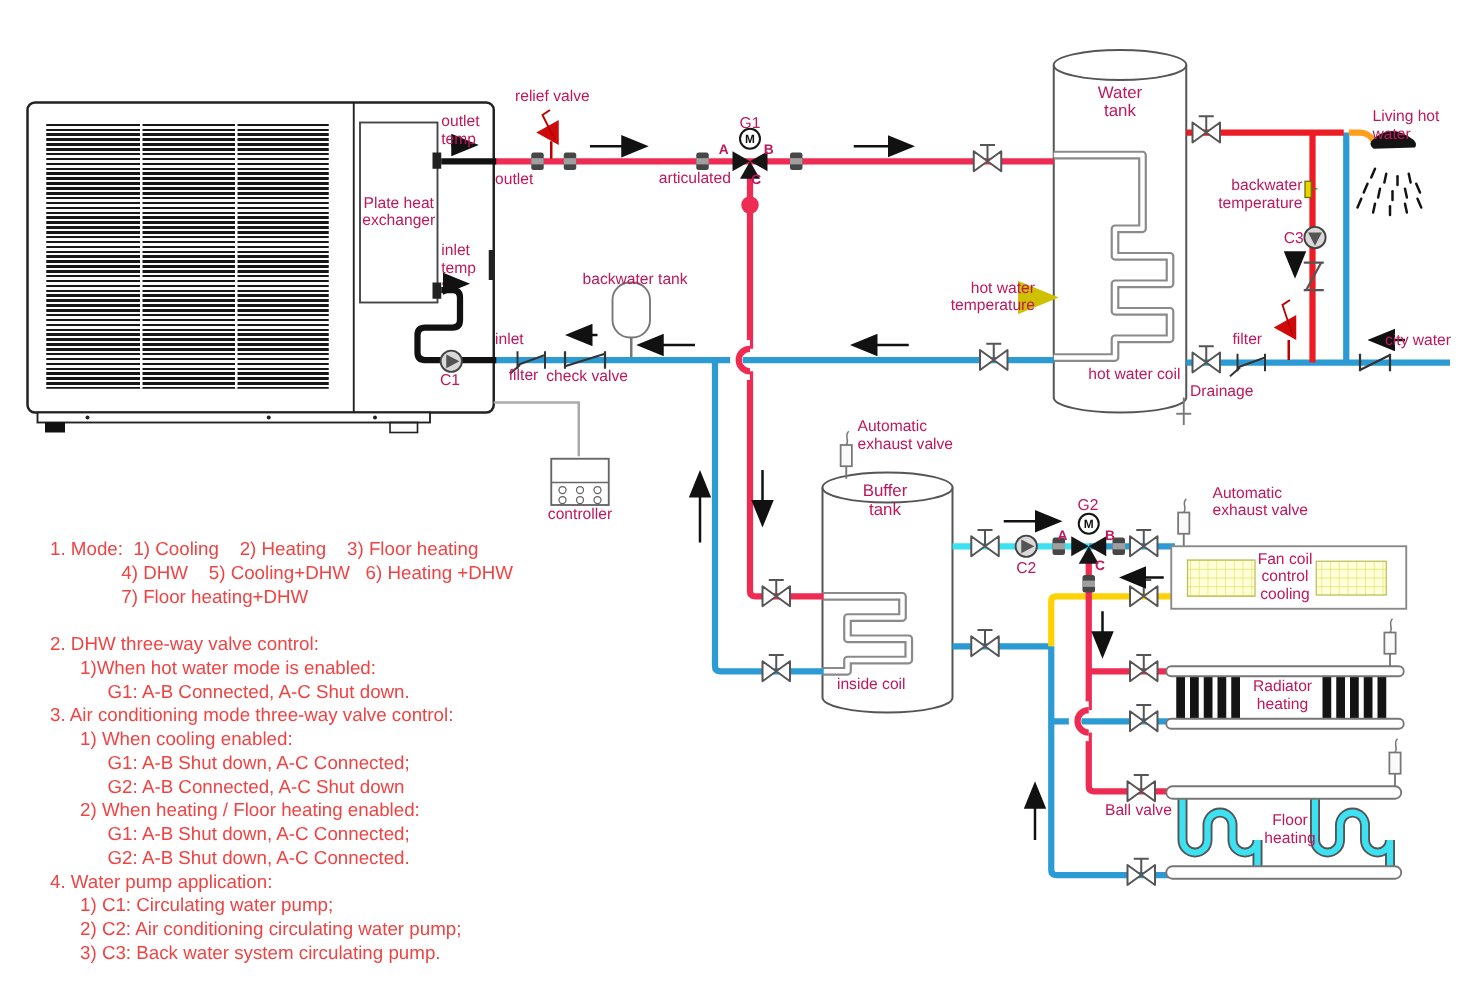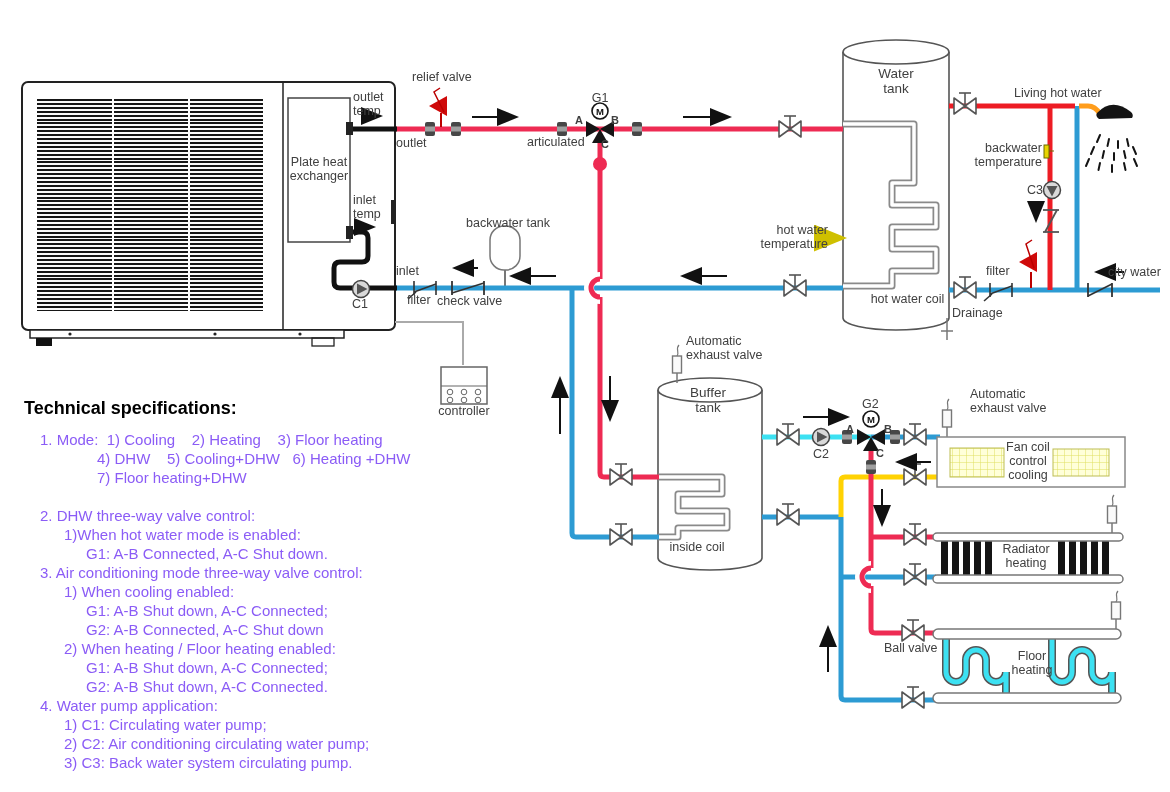--- a/index.html
+++ b/index.html
@@ -1,27 +1,27 @@
 <!DOCTYPE html>
 <html><head>
 <meta charset="utf-8">
 <style>
   html,body{margin:0;padding:0;background:#fff;}
   #stage{position:relative;width:1170px;height:792px;background:#fff;overflow:hidden;
          font-family:"Liberation Sans",sans-serif;}
-  .lbl{position:absolute;font-size:12.5px;line-height:1.12;color:#404040;white-space:pre-line;}
+  .lbl{position:absolute;font-size:12.5px;line-height:1.12;color:#be185d;white-space:pre-line;}
   .ctr{text-align:center;}
   .rt{text-align:right;}
   .tiny{font-size:11px;font-weight:bold;white-space:nowrap;}
   .grille{position:absolute;left:37px;top:99px;width:226px;height:212px;
           background:repeating-linear-gradient(#161616 0 2px,#fbfbfb 2px 3.9px);}
   .grille .gap{position:absolute;top:0;width:2px;height:100%;background:#fff;}
   #svgroot{position:absolute;left:0;top:0;}
   .spec-title{position:absolute;left:24px;top:398px;font-size:18px;font-weight:bold;color:#000;}
-  .spec-line{position:absolute;font-size:15px;line-height:19px;color:#8b5cf6;white-space:pre;}
+  .spec-line{position:absolute;font-size:15px;line-height:19px;color:#ef4444;white-space:pre;}
   .i0{left:40px}.i1{left:64px}.i2{left:86px}.im{left:97px}.inote{left:52px}
 </style>
 </head>
 <body>
 
 <div id="stage">
 
   <div class="grille">
     <div class="gap" style="left:75px"></div>
     <div class="gap" style="left:151px"></div>
@@ -341,21 +341,21 @@
   <div class="lbl tiny" style="left:611px;top:114px">B</div>
   <div class="lbl tiny" style="left:601px;top:138px">C</div>
   <div class="lbl" style="left:352px;top:297px">C1</div>
   <div class="lbl ctr" style="left:434px;top:404px;width:60px">controller</div>
 
   <div class="lbl ctr" style="left:843px;top:66px;width:106px;font-size:13.5px">Water
 tank</div>
   <div class="lbl rt" style="left:752px;top:223px;width:76px">hot water
 temperature</div>
   <div class="lbl ctr" style="left:843px;top:292px;width:129px">hot water coil</div>
-  <div class="lbl" style="left:1014px;top:86px">Living hot water</div>
+  <div class="lbl" style="left:1098px;top:86px">Living hot water</div>
   <div class="lbl rt" style="left:966px;top:141px;width:76px">backwater
 temperature</div>
   <div class="lbl" style="left:1027px;top:183px">C3</div>
   <div class="lbl" style="left:986px;top:264px">filter</div>
   <div class="lbl" style="left:1108px;top:265px">city water</div>
   <div class="lbl" style="left:952px;top:306px">Drainage</div>
 
   <div class="lbl" style="left:686px;top:334px">Automatic
 exhaust valve</div>
   <div class="lbl ctr" style="left:658px;top:385px;width:100px;font-size:13.5px">Buffer
@@ -371,21 +371,20 @@
 exhaust valve</div>
   <div class="lbl ctr" style="left:1000px;top:440px;width:56px">Fan coil
 control
 cooling</div>
   <div class="lbl ctr" style="left:994px;top:542px;width:64px">Radiator
 heating</div>
   <div class="lbl" style="left:884px;top:641px">Ball valve</div>
   <div class="lbl ctr" style="left:1002px;top:649px;width:60px">Floor
 heating</div>
 
-  <div class="spec-title">Technical specifications:</div>
   <div class="spec-line i0" style="top:430px">1. Mode:  1) Cooling    2) Heating    3) Floor heating</div>
   <div class="spec-line im" style="top:449px">4) DHW    5) Cooling+DHW   6) Heating +DHW</div>
   <div class="spec-line im" style="top:468px">7) Floor heating+DHW</div>
   <div class="spec-line i0" style="top:506px">2. DHW three-way valve control:</div>
   <div class="spec-line i1" style="top:525px">1)When hot water mode is enabled:</div>
   <div class="spec-line i2" style="top:544px">G1: A-B Connected, A-C Shut down.</div>
   <div class="spec-line i0" style="top:563px">3. Air conditioning mode three-way valve control:</div>
   <div class="spec-line i1" style="top:582px">1) When cooling enabled:</div>
   <div class="spec-line i2" style="top:601px">G1: A-B Shut down, A-C Connected;</div>
   <div class="spec-line i2" style="top:620px">G2: A-B Connected, A-C Shut down</div>

